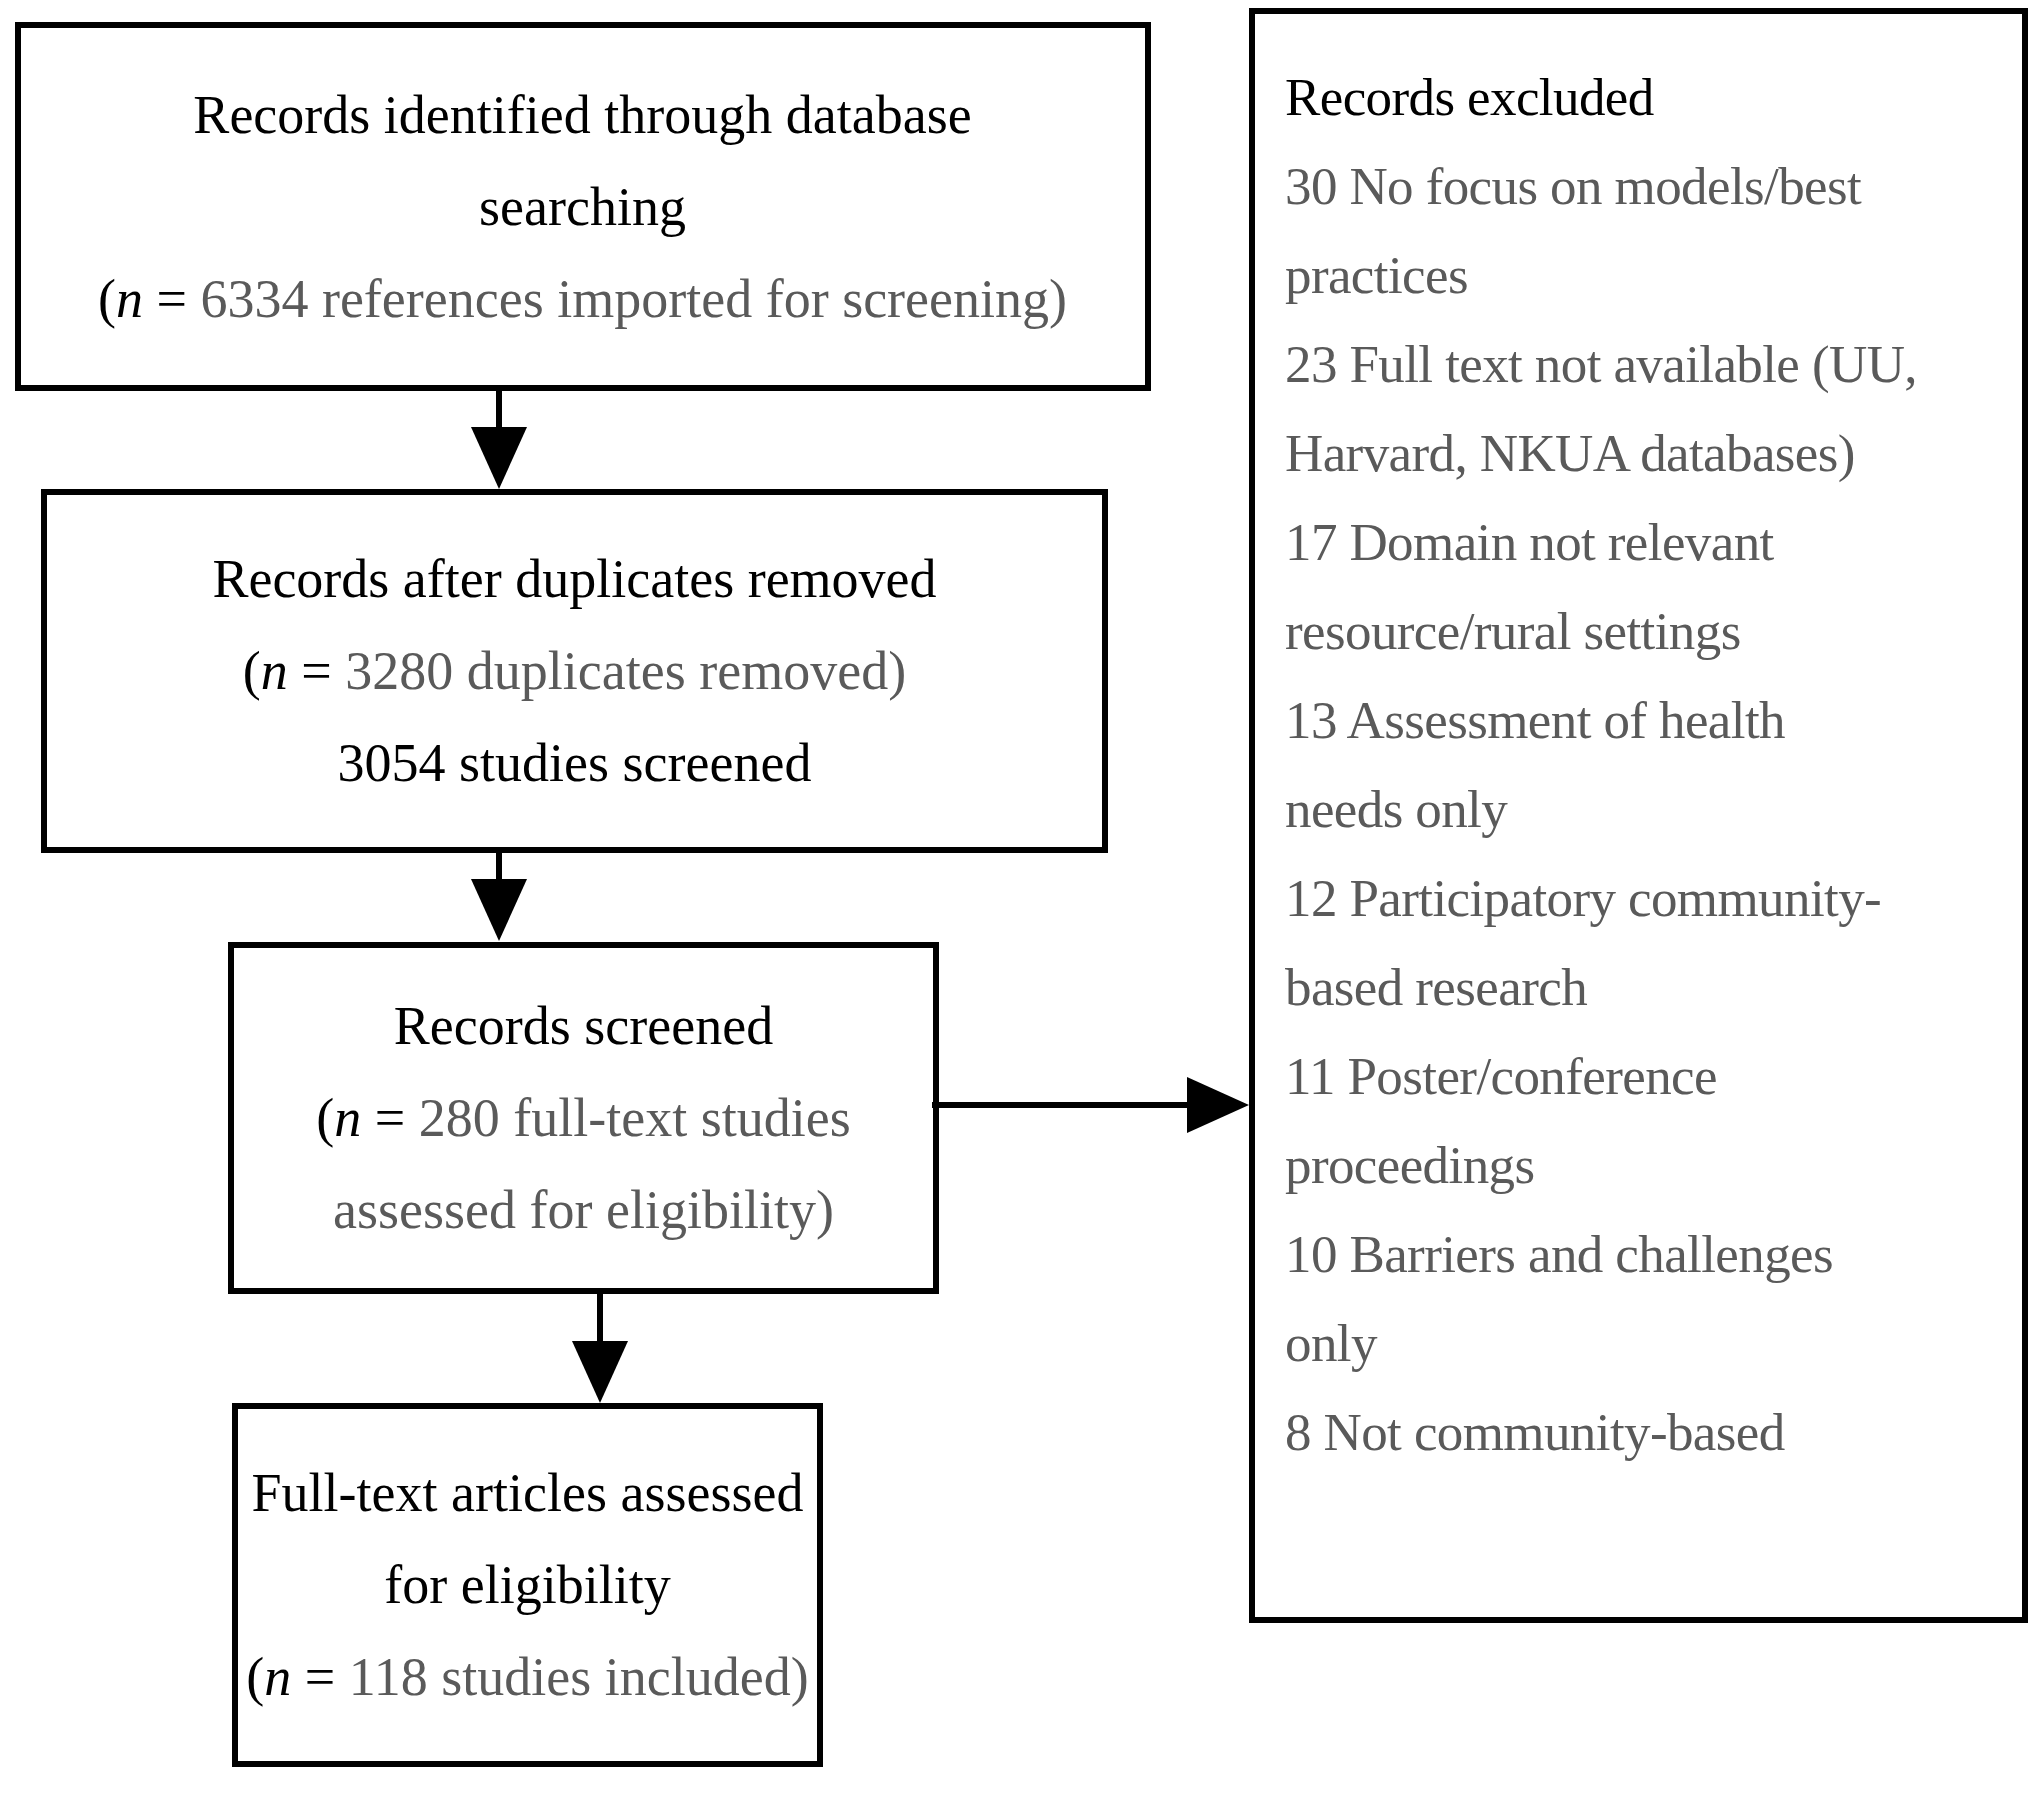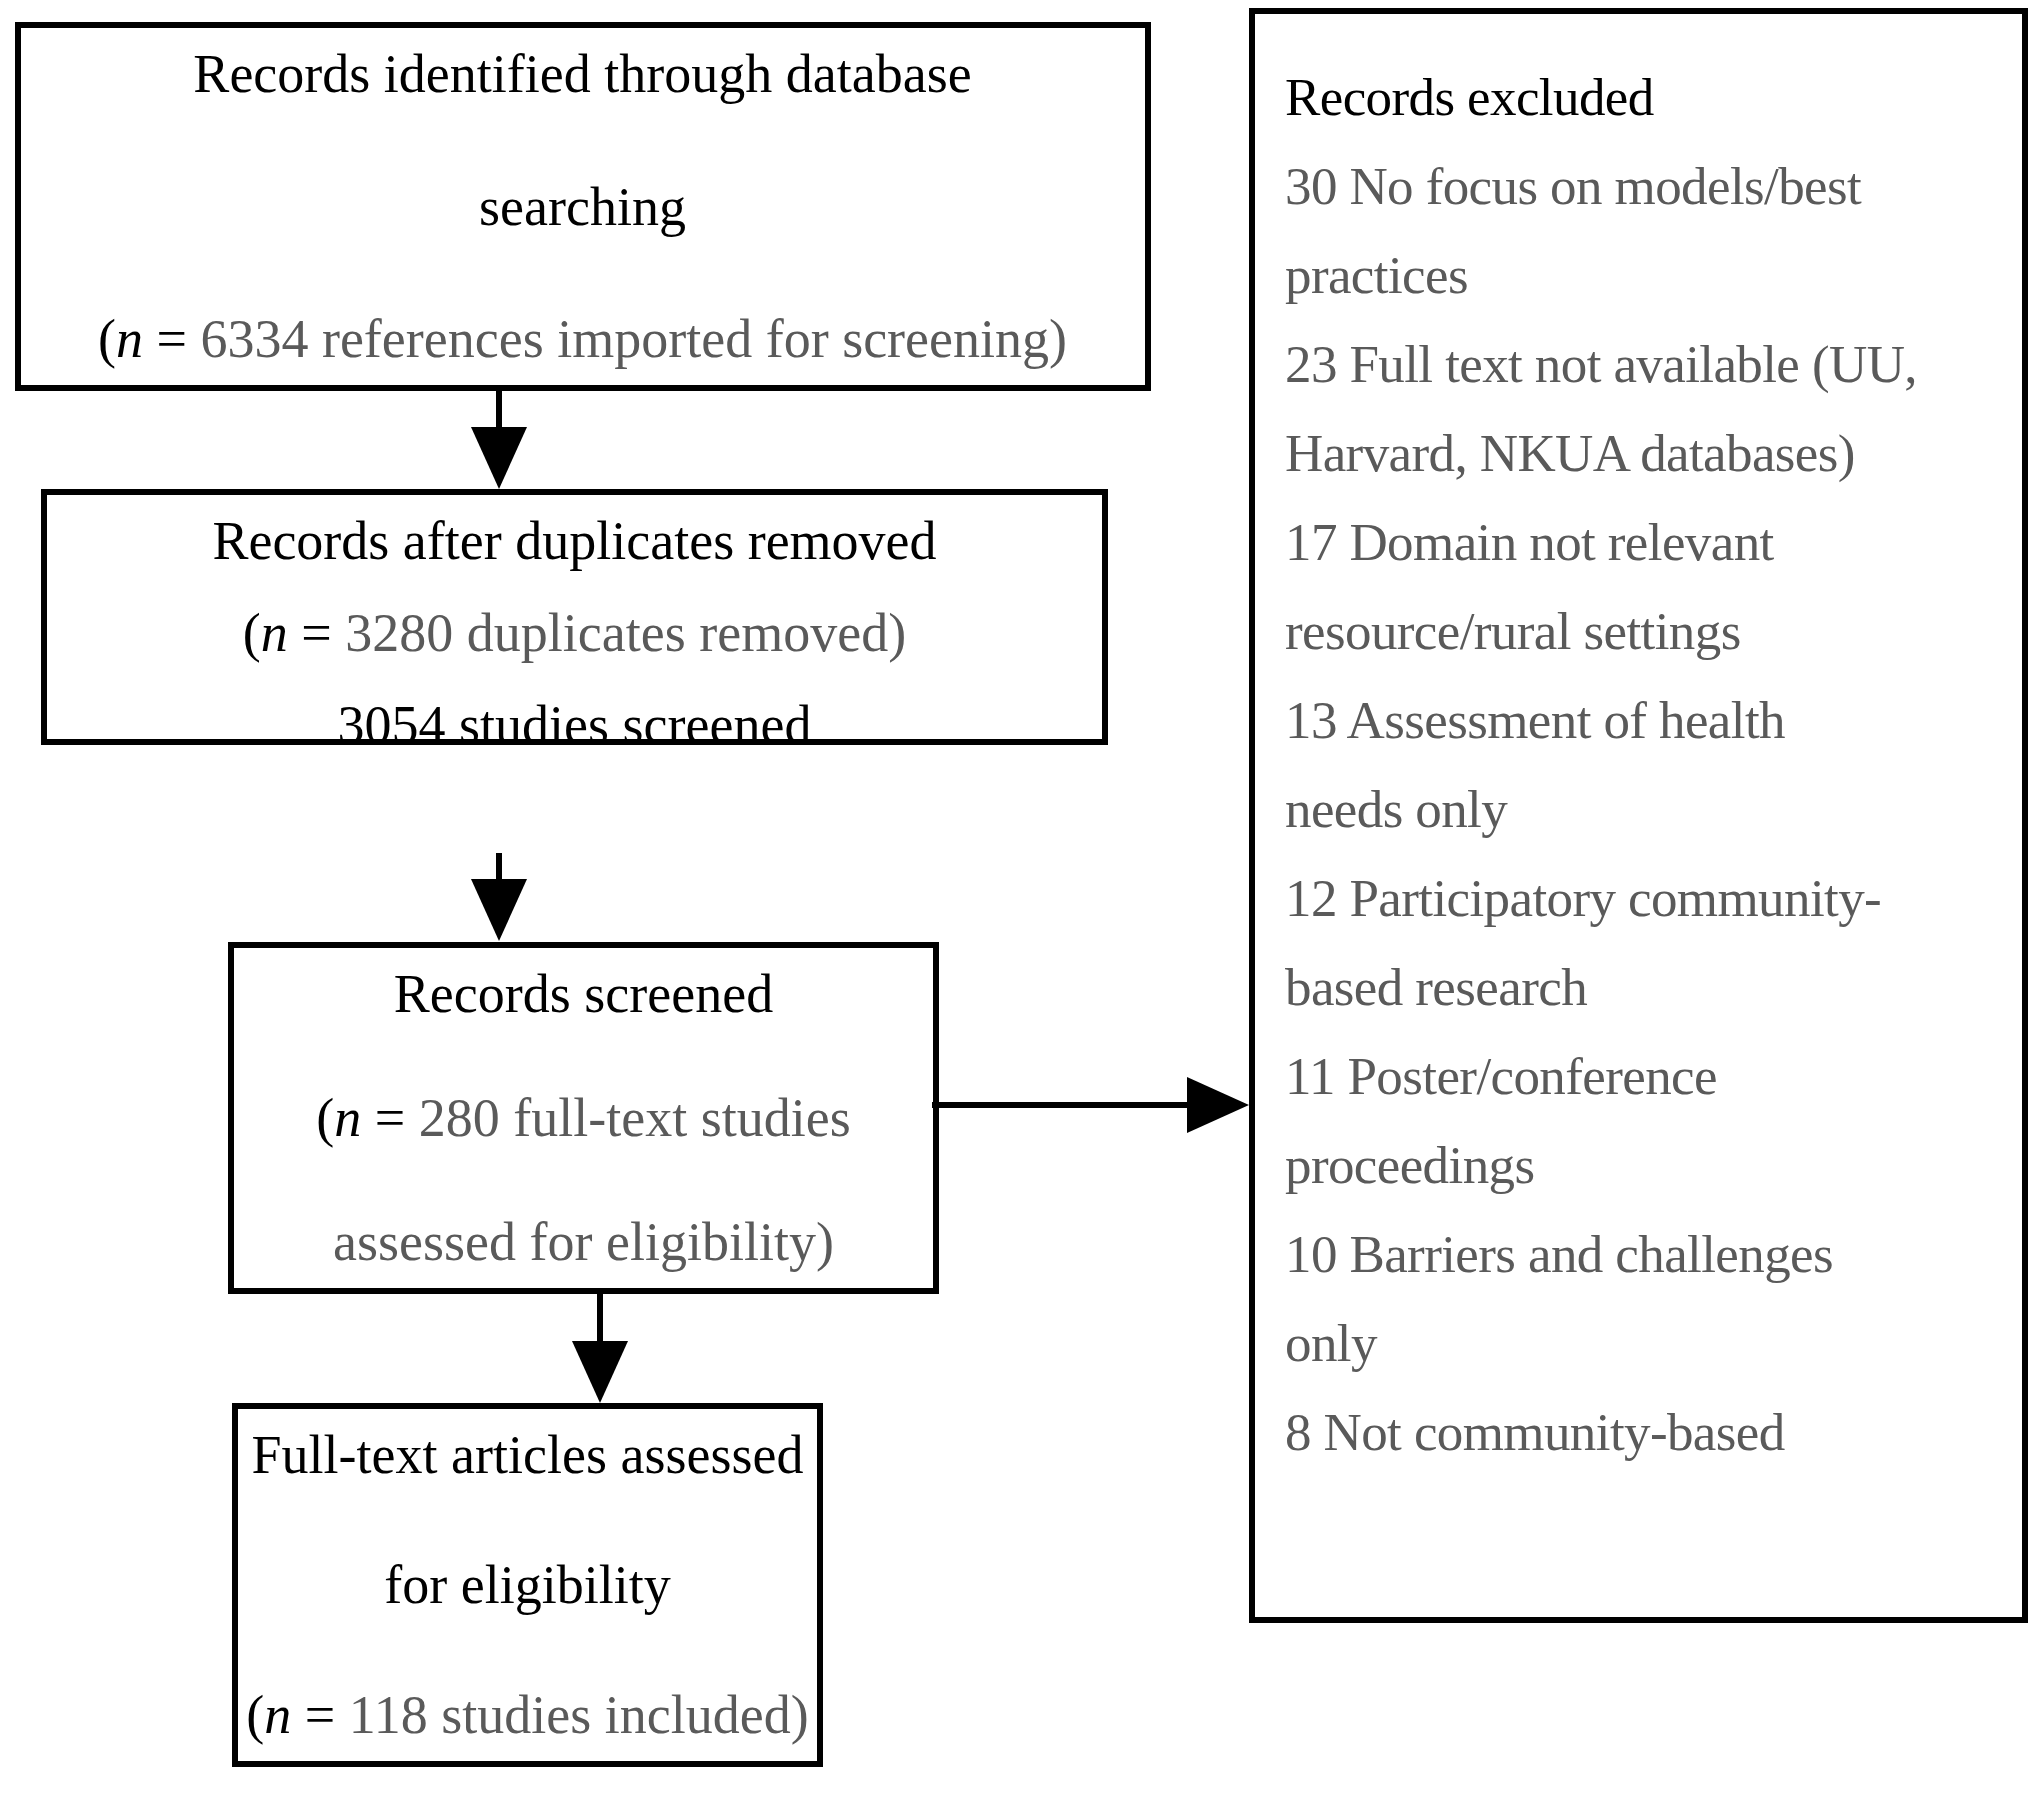--- a/index.html
+++ b/index.html
@@ -18,31 +18,31 @@
     font-family: "Liberation Serif", "DejaVu Serif", serif;
     color: var(--ink);
     overflow: hidden;
   }
   .box {
     position: absolute;
     border: 6.3px solid var(--ink);
     background: var(--paper);
     display: flex;
     flex-direction: column;
-    justify-content: space-between;
+    justify-content: center;
     align-items: center;
     text-align: center;
   }
   .box .line {
     font-size: 54px;
     line-height: 92px;
     white-space: nowrap;
   }
   #box-identification { left: 14.5px;  top: 22px;   width: 1136px; height: 369px; }
-  #box-duplicates     { left: 41px;  top: 489px;  width: 1067px; height: 256px; }
+  #box-duplicates     { left: 41px;  top: 489px;  width: 1067px; height: 364px; }
   #box-screened       { left: 228px; top: 942px; width: 711px; height: 352px; }
   #box-fulltext       { left: 232px; top: 1403px; width: 591px; height: 364px; }
 
   .panel {
     position: absolute;
     left: 1249px; top: 8px;
     width: 779px; height: 1615px;
     border: 6.3px solid var(--ink);
     background: var(--paper);
     padding: 39px 8.8px 0 30px;

